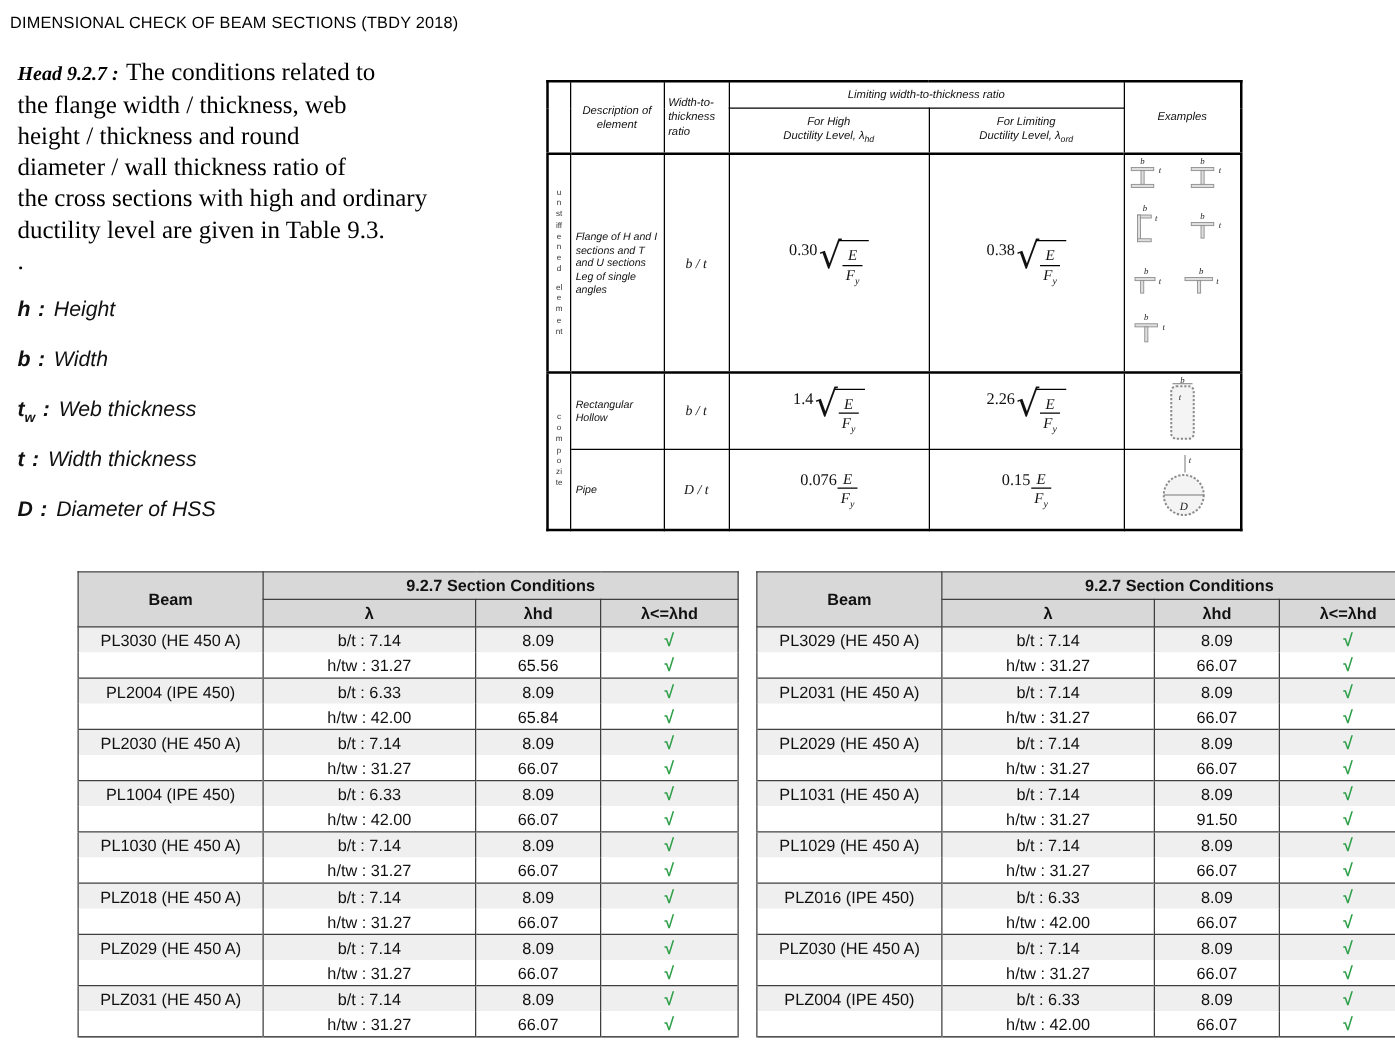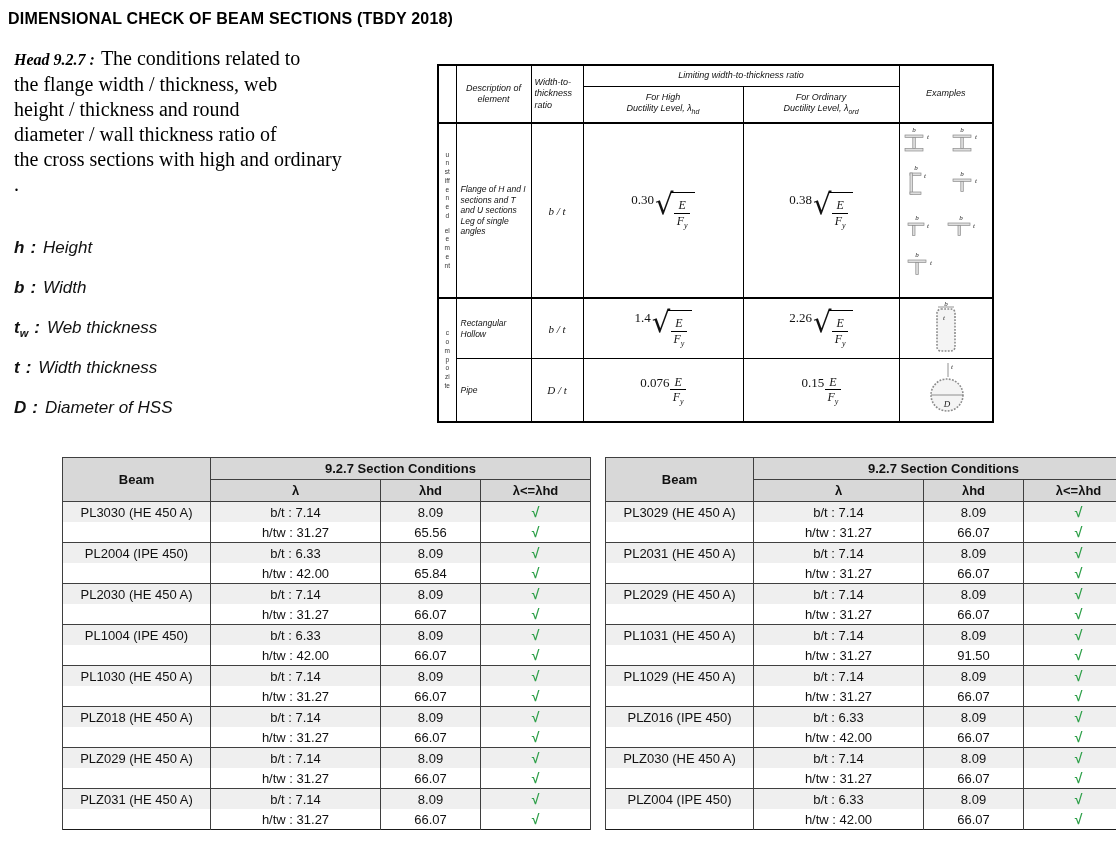--- a/index.html
+++ b/index.html
@@ -1,20 +1,20 @@
 <!DOCTYPE html>
 <html><head>
 <meta charset="utf-8">
 <style>
   html,body{margin:0;padding:0;background:#fff;}
   #page{position:relative;width:1116px;height:850px;background:#fff;overflow:hidden;
         font-family:"Liberation Sans",sans-serif;color:#111;}
 
   
-  #title{position:absolute;left:8px;top:10px;font-size:16px;font-weight:bold;
+  #title{position:absolute;left:8px;top:10px;font-size:13px;font-weight:normal;
          letter-spacing:0.2px;color:#000;}
 
   
   #para{position:absolute;left:14px;top:46px;width:470px;
         font-family:"Liberation Serif",serif;font-size:20px;line-height:25px;color:#000;}
   #para .head{font-family:Liberation Serif, serif;font-weight:bold;font-style:italic;
               font-size:16px;margin-right:6px;}
 
   
   #defs{position:absolute;left:14px;top:238px;}
@@ -80,20 +80,21 @@
 <div id="page">
 
   <div id="title">DIMENSIONAL CHECK OF BEAM SECTIONS (TBDY 2018)</div>
 
   <div id="para">
     <div><span class="head">Head 9.2.7 :</span><span>The conditions related to</span></div>
     <div>the flange width / thickness, web</div>
     <div>height / thickness and round</div>
     <div>diameter / wall thickness ratio of</div>
     <div>the cross sections with high and ordinary</div>
+    <div>ductility level are given in Table 9.3.</div>
     <div>.</div>
   </div>
 
   <div id="defs">
       <div class="def"><span class="sym">h</span><span class="colon">:</span><span class="meaning">Height</span></div>
       <div class="def"><span class="sym">b</span><span class="colon">:</span><span class="meaning">Width</span></div>
       <div class="def"><span class="sym">t<sub>w</sub></span><span class="colon">:</span><span class="meaning">Web thickness</span></div>
       <div class="def"><span class="sym">t</span><span class="colon">:</span><span class="meaning">Width thickness</span></div>
       <div class="def"><span class="sym">D</span><span class="colon">:</span><span class="meaning">Diameter of HSS</span></div>
     </div>
@@ -116,21 +117,21 @@
         <th colspan="2">Limiting width-to-thickness ratio</th>
         <th rowspan="2" class="ex-h">Examples</th>
       </tr>
       <tr class="h2">
         <th>
           <span>For High</span><br>
           <span>Ductility Level,</span>
           <span>λ</span><sub class="gsub">hd</sub>
         </th>
         <th>
-          <span>For Ordinary</span><br>
+          <span>For Limiting</span><br>
           <span>Ductility Level,</span>
           <span>λ</span><sub class="gsub">ord</sub>
         </th>
       </tr>
       <tr class="b1">
         <td class="vt">
           <span class="w">unstiffened</span>
               <span class="vgap"></span>
               <span class="w">element</span>
         </td>

